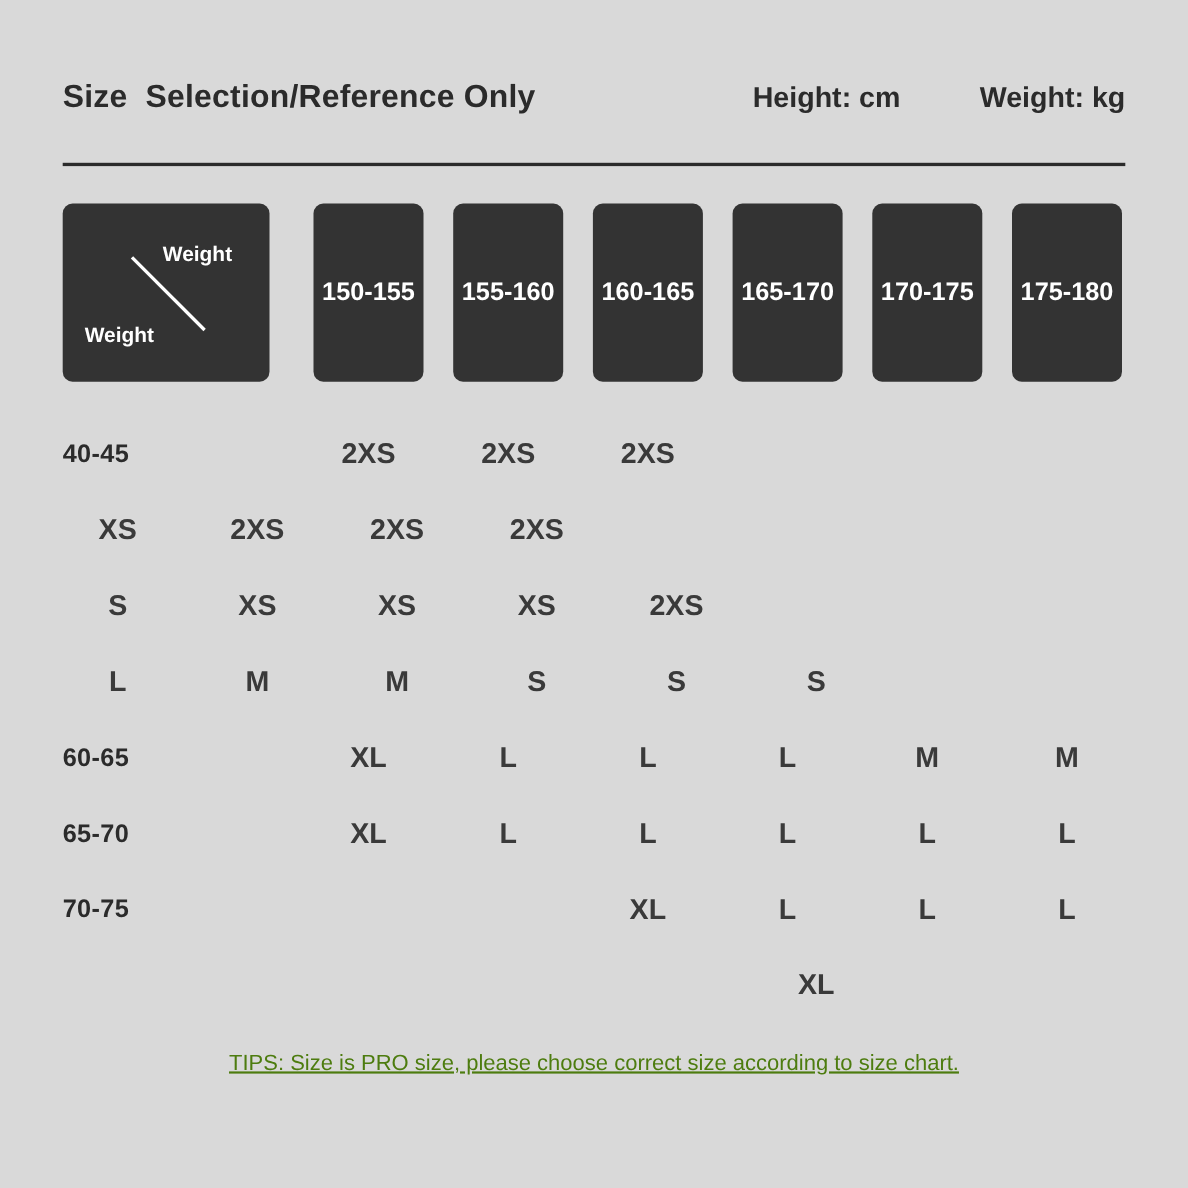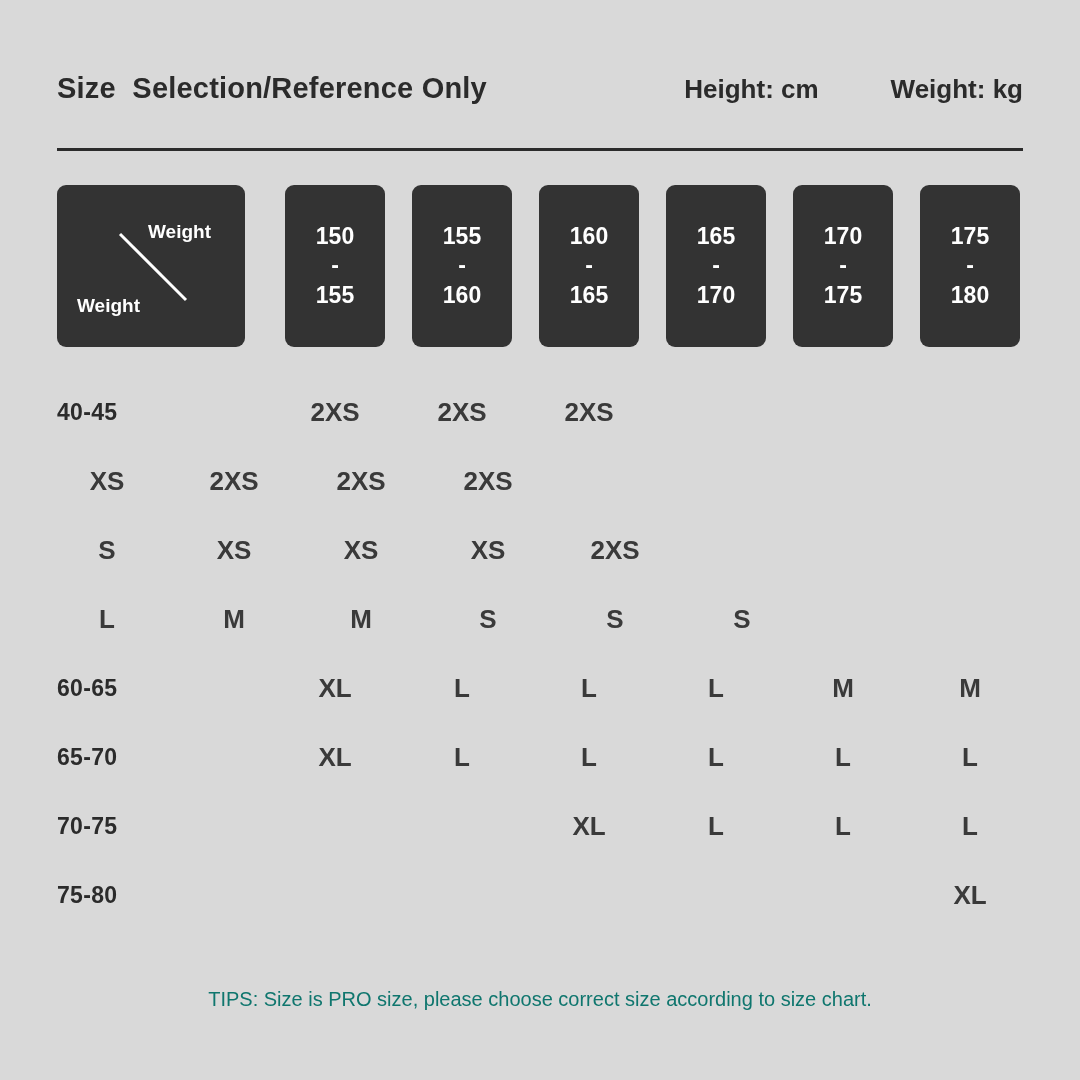--- a/index.html
+++ b/index.html
@@ -87,21 +87,21 @@
 
   .col-card {
     width: 100px;
     height: 162px;
     background: #333333;
     border-radius: 9px;
     flex: 0 0 auto;
     margin-right: 27px;
     color: #ffffff;
     display: flex;
-    flex-direction: column;
+    flex-direction: row;
     align-items: center;
     justify-content: center;
     font-size: 23px;
     font-weight: bold;
     line-height: 1.28;
   }
   .col-card:last-child { margin-right: 0; }
   .col-card .dash { font-weight: bold; }
 
   
@@ -133,25 +133,26 @@
     font-size: 26px;
     font-weight: bold;
     color: #3a3a3a;
   }
   .row .cell:last-child { margin-right: 0; }
 
   
   .tips {
     position: absolute;
     left: 0;
-    top: 988px;
+    top: 956px;
     width: 1080px;
     text-align: center;
     font-size: 20px;
-    color: #0f766e;
+    color: #4d7c0f;
+    text-decoration: underline;
   }
 </style>
 </head>
 <body>
 
 <div class="page">
 
   <div class="header">
     <span class="title">Size  Selection/Reference Only</span>
     <span class="header-spacer"></span>
@@ -272,21 +273,20 @@
       <div class="rowlabel">70-75</div>
       <div class="cell"></div>
       <div class="cell"></div>
       <div class="cell">XL</div>
       <div class="cell">L</div>
       <div class="cell">L</div>
       <div class="cell">L</div>
     </div>
 
     <div class="row">
-      <div class="rowlabel">75-80</div>
       <div class="cell"></div>
       <div class="cell"></div>
       <div class="cell"></div>
       <div class="cell"></div>
       <div class="cell"></div>
       <div class="cell">XL</div>
     </div>
 
   </div>
 

